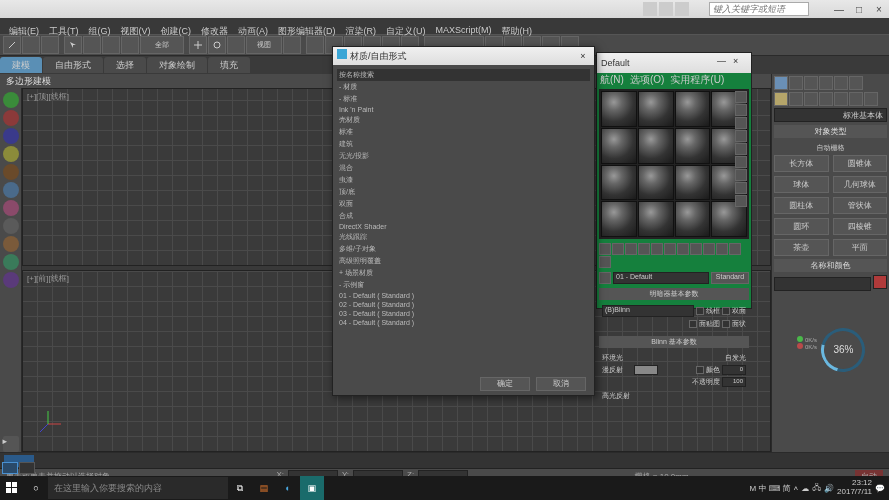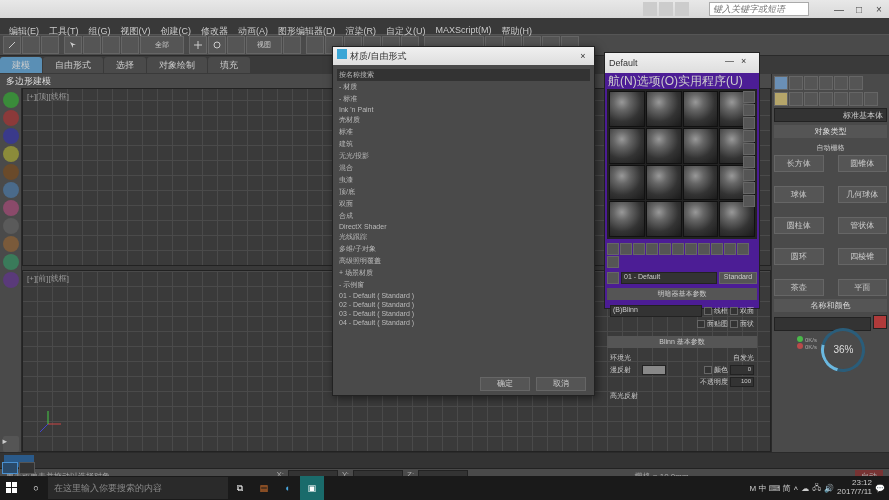--- a/index.html
+++ b/index.html
@@ -28,21 +28,21 @@
 .viewport { position:absolute; background:#3a3a3a; border:1px solid #222; }
 .vp-grid { position:absolute; inset:0; background-image:repeating-linear-gradient(0deg,transparent,transparent 14px,#4a4a4a 14px,#4a4a4a 15px),repeating-linear-gradient(90deg,transparent,transparent 14px,#4a4a4a 14px,#4a4a4a 15px); }
 .vp-label { position:absolute; top:2px; left:4px; color:#999; font-size:8px; }
 .lefttools { position:absolute; top:88px; left:0; width:22px; bottom:48px; background:#4a4a4a; border-right:1px solid #2a2a2a; display:flex; flex-direction:column; padding-top:4px; gap:2px; align-items:center; }
 .ltbtn { width:16px; height:16px; border-radius:8px; }
 .rightpanel { position:absolute; top:74px; right:0; width:118px; bottom:48px; background:#4a4a4a; border-left:1px solid #2a2a2a; padding:2px; overflow:hidden; }
 .rp-tabs { display:flex; gap:1px; margin-bottom:2px; }
 .rp-tab { width:14px; height:14px; background:#555; border:1px solid #666; }
 .rp-field { width:100%; height:14px; background:#333; border:1px solid #222; margin:2px 0; font-size:8px; padding:1px 3px;text-align:right; }
 .rp-section { background:#555; padding:1px 4px; text-align:center; margin:3px 0; font-size:8px; color:#ddd; }
-.rp-btns { display:grid; grid-template-columns:1fr 1fr; gap:14px; }
+.rp-btns { display:grid; grid-template-columns:1fr 1fr; gap:4px; }
 .rp-btn { background:#555; border:1px solid #666; padding:2px; text-align:center; font-size:8px; }
 .bottombar { position:absolute; left:0; right:0; bottom:0; height:48px; background:#4a4a4a; border-top:1px solid #2a2a2a; }
 .timeline { height:16px; background:#333; border-bottom:1px solid #222; display:flex; align-items:center; }
 .timeline-box { width:30px; height:12px; background:#2a5a8a; margin:0 4px; }
 .status { height:14px; display:flex; align-items:center; padding:0 6px; font-size:8px; color:#aaa; justify-content:space-between; }
 .transforms { display:flex; gap:4px; }
 .tfield { width:50px; height:12px; background:#333; border:1px solid #222; font-size:7px; padding:0 2px; }
 .taskbar { position:absolute; left:0; right:0; bottom:0; height:24px; background:#1a1a1a; display:flex; align-items:center; }
 .taskbtn { width:24px; height:24px; display:flex; align-items:center; justify-content:center; color:#fff; }
 .tasksearch { flex:0 0 180px; height:22px; background:#2a2a2a; color:#888; display:flex; align-items:center; padding:0 6px; font-size:9px; }
@@ -50,25 +50,25 @@
 .clock { text-align:right; line-height:1.1; }
 
 .mat-dialog { position:absolute; top:46px; left:332px; width:263px; height:350px; background:#4a4a4a; border:1px solid #222; box-shadow:2px 2px 8px rgba(0,0,0,0.5); z-index:50; }
 .mat-title { height:18px; background:linear-gradient(#f0f0f0,#dedede); display:flex; align-items:center; padding:0 4px; color:#333; justify-content:space-between; }
 .mat-close { width:14px; height:14px; display:flex; align-items:center; justify-content:center; }
 .mat-body { padding:4px; font-size:7px; color:#bbb; }
 .mat-tree-item { padding:1px 2px; }
 .mat-btns { position:absolute; bottom:4px; right:8px; display:flex; gap:6px; }
 .mat-btn { width:50px; height:14px; background:#555; border:1px solid #666; text-align:center; font-size:8px; line-height:12px; }
 
-.meditor { position:absolute; top:52px; left:596px; width:156px; height:257px; background:#4c1d95; border:1px solid #222; z-index:40;margin-left:8px; }
+.meditor { position:absolute; top:52px; left:596px; width:156px; height:257px; background:#15803d; border:1px solid #222; z-index:40; }
 .med-title { height:20px; background:linear-gradient(#f0f0f0,#dedede); display:flex; align-items:center; padding:0 4px; color:#333; font-size:9px; justify-content:space-between; }
 .med-winbtns { display:flex; gap:2px; }
 .med-winbtn { width:14px; height:14px; }
-.med-menu { height:14px; display:flex; padding:0 3px; font-size:12px; color:#ccc; }
+.med-menu { height:14px; display:flex; padding:0 3px; gap:6px; font-size:10px; color:#ccc; }
 .med-spheres { display:grid; grid-template-columns:repeat(4,1fr); gap:1px; padding:2px; background:#222; margin:2px; }
 .sphere { aspect-ratio:1; background:radial-gradient(circle at 35% 30%,#999 0%,#666 25%,#333 60%,#1a1a1a 100%); border:1px solid #111; }
 .med-sidebar { position:absolute; right:2px; top:38px; width:14px; display:flex; flex-direction:column; gap:1px; }
 .med-stool { width:12px; height:12px; background:#555; border:1px solid #666; }
 .med-toolbar { display:flex; gap:1px; padding:2px; flex-wrap:wrap; }
 .med-tbtn { width:12px; height:12px; background:#555; border:1px solid #666; }
 .med-namefield { display:flex; padding:2px; gap:2px; }
 .med-input { flex:1; height:12px; background:#333; border:1px solid #222; font-size:7px; padding:0 2px; }
 .med-typebtn { width:38px; height:12px; background:#555; border:1px solid #666; font-size:7px; text-align:center; }
 .med-rollout { margin:2px; }

